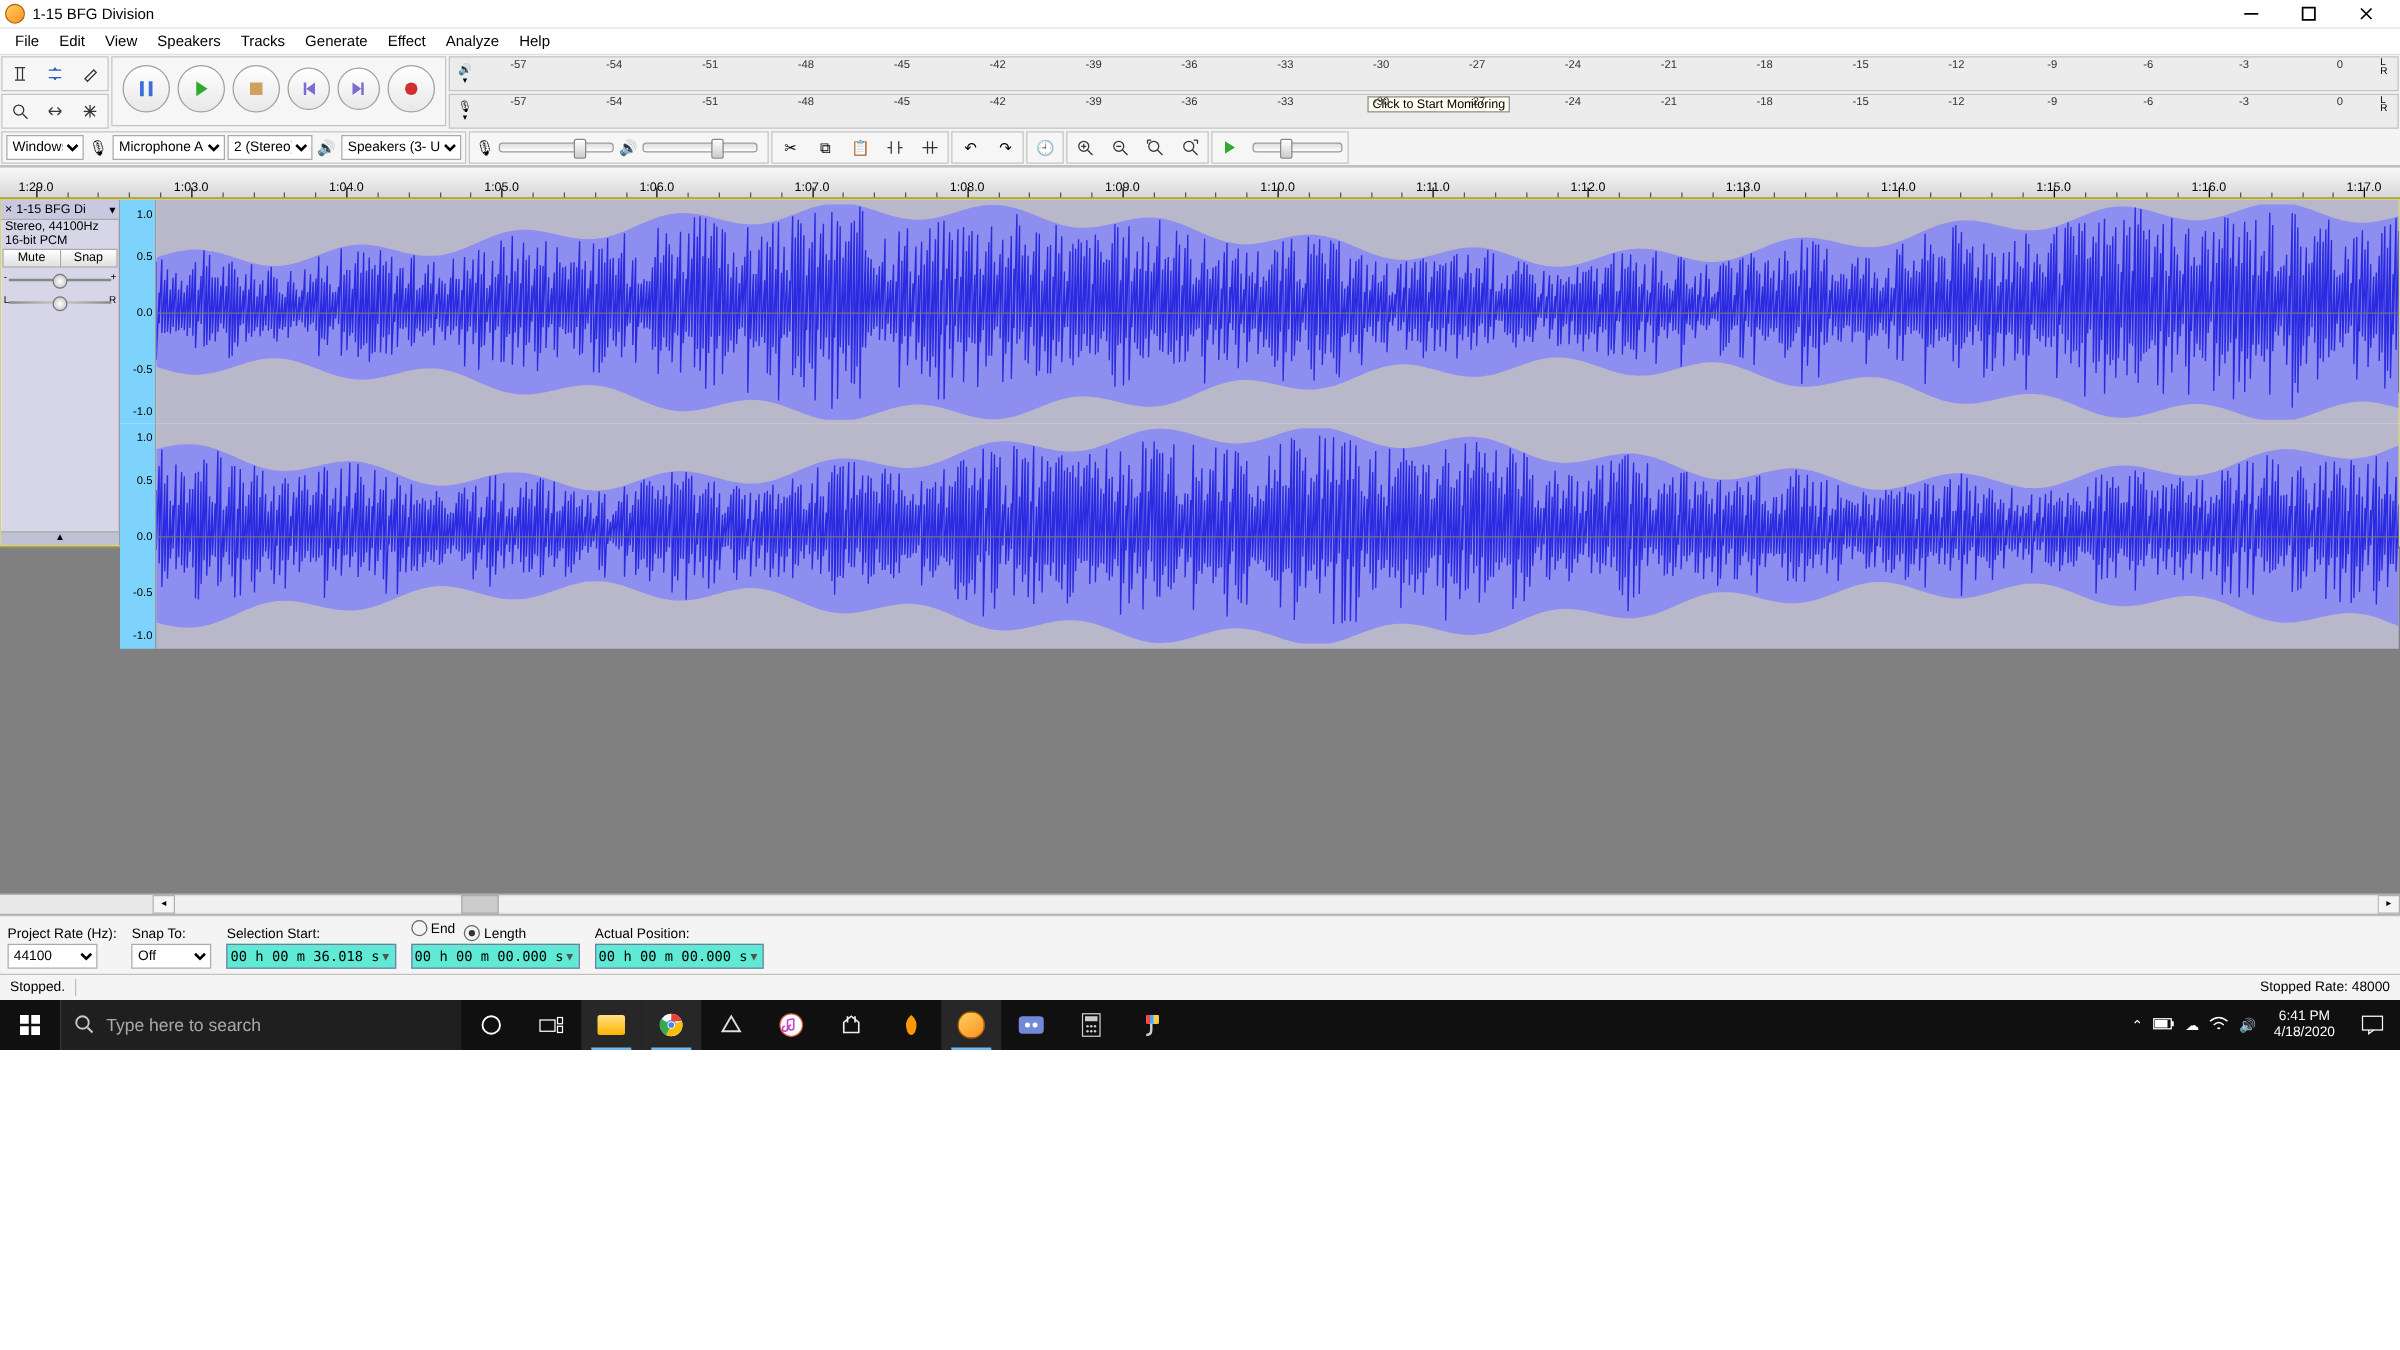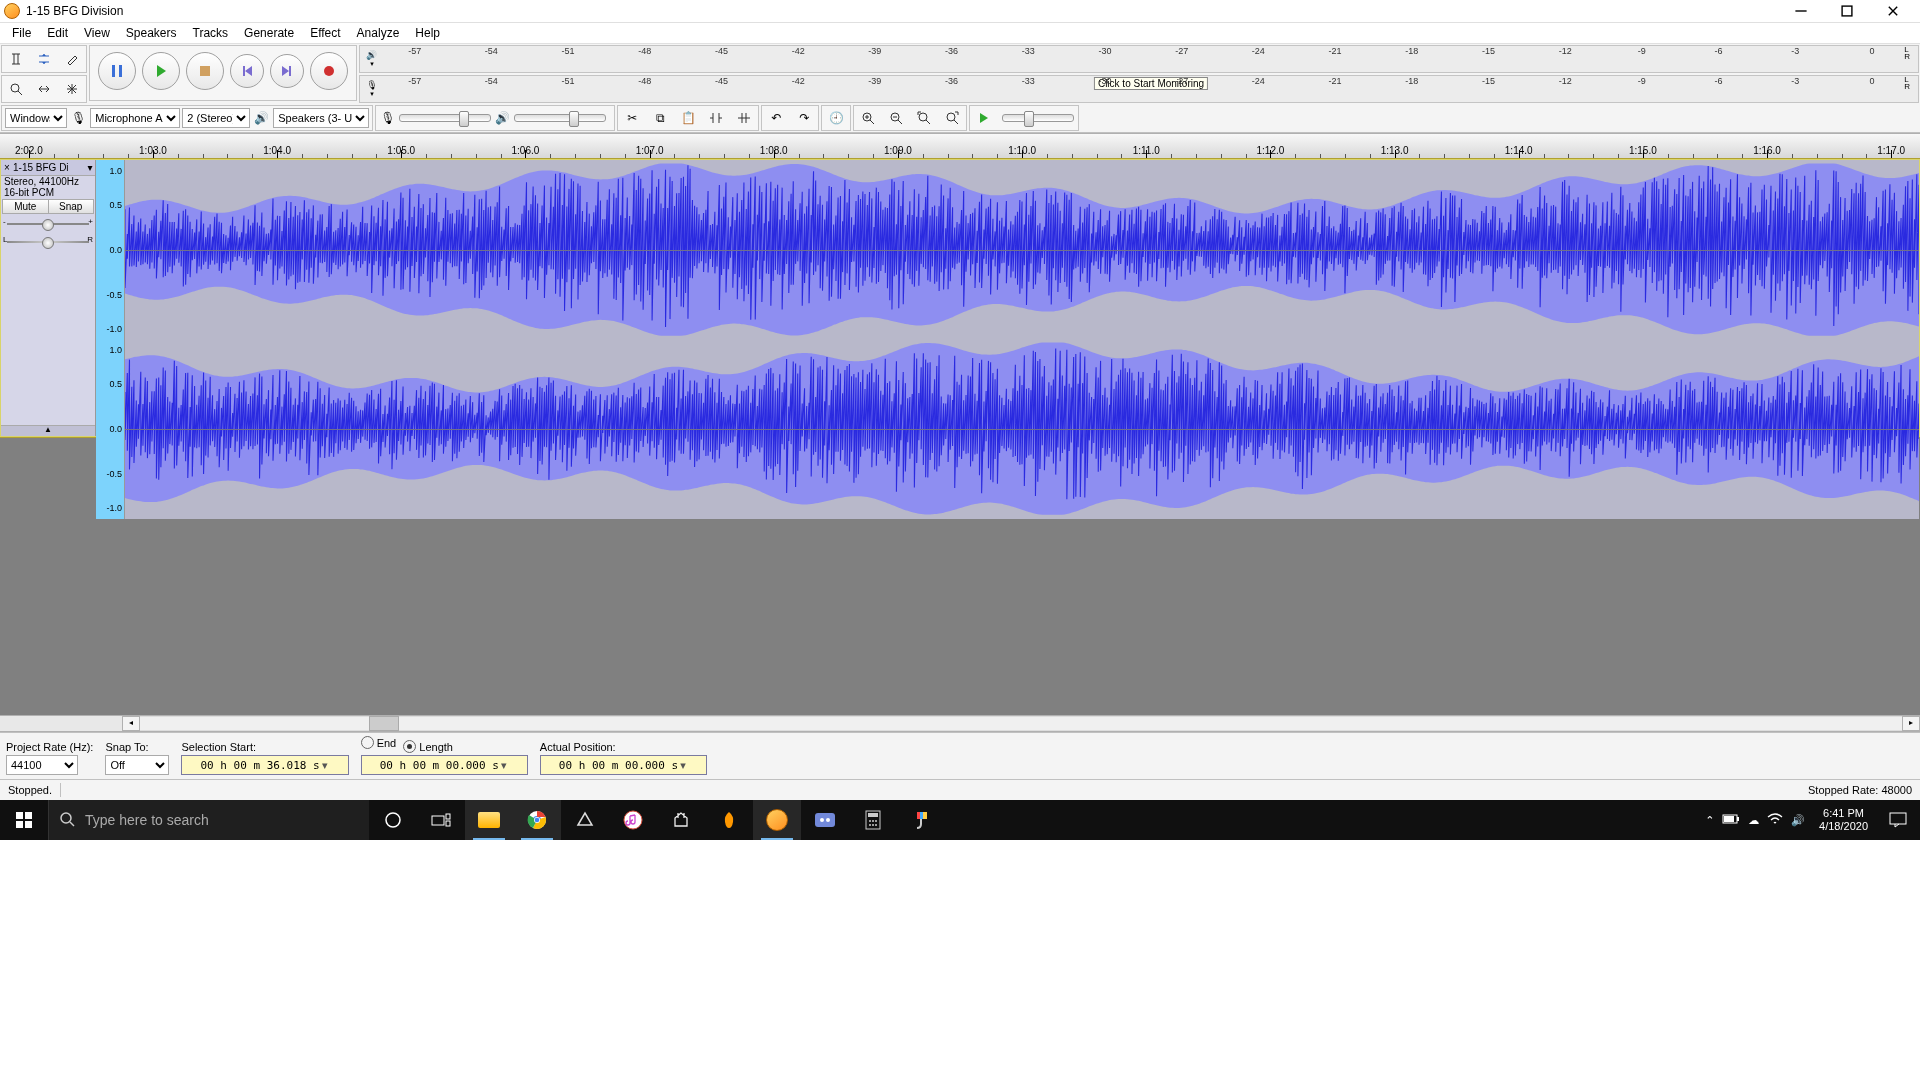--- a/index.html
+++ b/index.html
@@ -76,21 +76,21 @@
   .wavepane .midline{position:absolute;left:0;right:0;height:1px;background:#70708a;}
   
   .hscroll{height:15px;background:#e8e8e8;border-top:1px solid #b0b0b0;border-bottom:1px solid #b0b0b0;display:flex;align-items:center;}
   .hscroll .arrow{width:16px;height:13px;background:#f4f4f4;border:1px solid #b0b0b0;text-align:center;font-size:8px;line-height:11px;}
   .hscroll .trackbar{flex:1;position:relative;height:13px;background:#f0f0f0;border-top:1px solid #ddd;border-bottom:1px solid #ddd;}
   .hscroll .thumb{position:absolute;height:13px;background:#ccc;border:1px solid #aaa;top:-1px;}
   
   .selbar{height:40px;background:var(--toolbar);border-top:1px solid #c0c0c0;display:flex;align-items:flex-end;padding:2px 6px 4px;gap:12px;font-size:11px;}
   .selgroup{display:flex;flex-direction:column;}
   .selgroup .lab{font-size:11px;margin-bottom:2px;}
-  .timebox{display:inline-flex;align-items:center;border:1px solid #7a7aa0;background:#fef9c3;font-family:"Lucida Console",monospace;font-size:11px;height:18px;padding:0 18px;}
+  .timebox{display:inline-flex;align-items:center;border:1px solid #7a7aa0;background:#5eead4;font-family:"Lucida Console",monospace;font-size:11px;height:18px;padding:0 2px;}
   .timebox .dd{width:10px;text-align:center;color:#555;font-family:sans-serif;}
   .radio{display:inline-flex;align-items:center;margin-right:4px;}
   .radio .dot{width:11px;height:11px;border:1px solid #666;border-radius:50%;margin-right:3px;display:flex;align-items:center;justify-content:center;}
   .radio.sel .dot::after{content:"";width:5px;height:5px;background:#333;border-radius:50%;}
   
   .appstatus{height:20px;background:var(--toolbar);border-top:1px solid #c0c0c0;display:flex;align-items:center;padding:0 8px;font-size:11px;}
   .appstatus .spacer{flex:1;}
   .statusdiv{width:1px;height:14px;background:#c0c0c0;margin:0 8px;}
   
   .taskbar{height:40px;background:#101010;display:flex;align-items:center;color:#fff;}
@@ -361,21 +361,21 @@
         </div>
       <div class="hslider" style="width:70px">
           <div class="thumb" style="left:30%"></div>
         </div>
     </div>
   </div>
 </div>
 
 <div class="ruler" id="ruler">
     <div class="rmajor" style="left: 1.5%;"></div>
-    <div class="rlabel" style="left: 1.5%;">2:02.0</div>
+    <div class="rlabel" style="left: 1.5%;">1:29.0</div>
     <div class="rminor" style="left: 2.79333%;"></div>
     <div class="rminor" style="left: 4.08667%;"></div>
     <div class="rminor" style="left: 5.38%;"></div>
     <div class="rminor" style="left: 6.67333%;"></div>
     <div class="rmajor" style="left: 7.96667%;"></div>
     <div class="rlabel" style="left: 7.96667%;">1:03.0</div>
     <div class="rminor" style="left: 9.26%;"></div>
     <div class="rminor" style="left: 10.5533%;"></div>
     <div class="rminor" style="left: 11.8467%;"></div>
     <div class="rminor" style="left: 13.14%;"></div>

